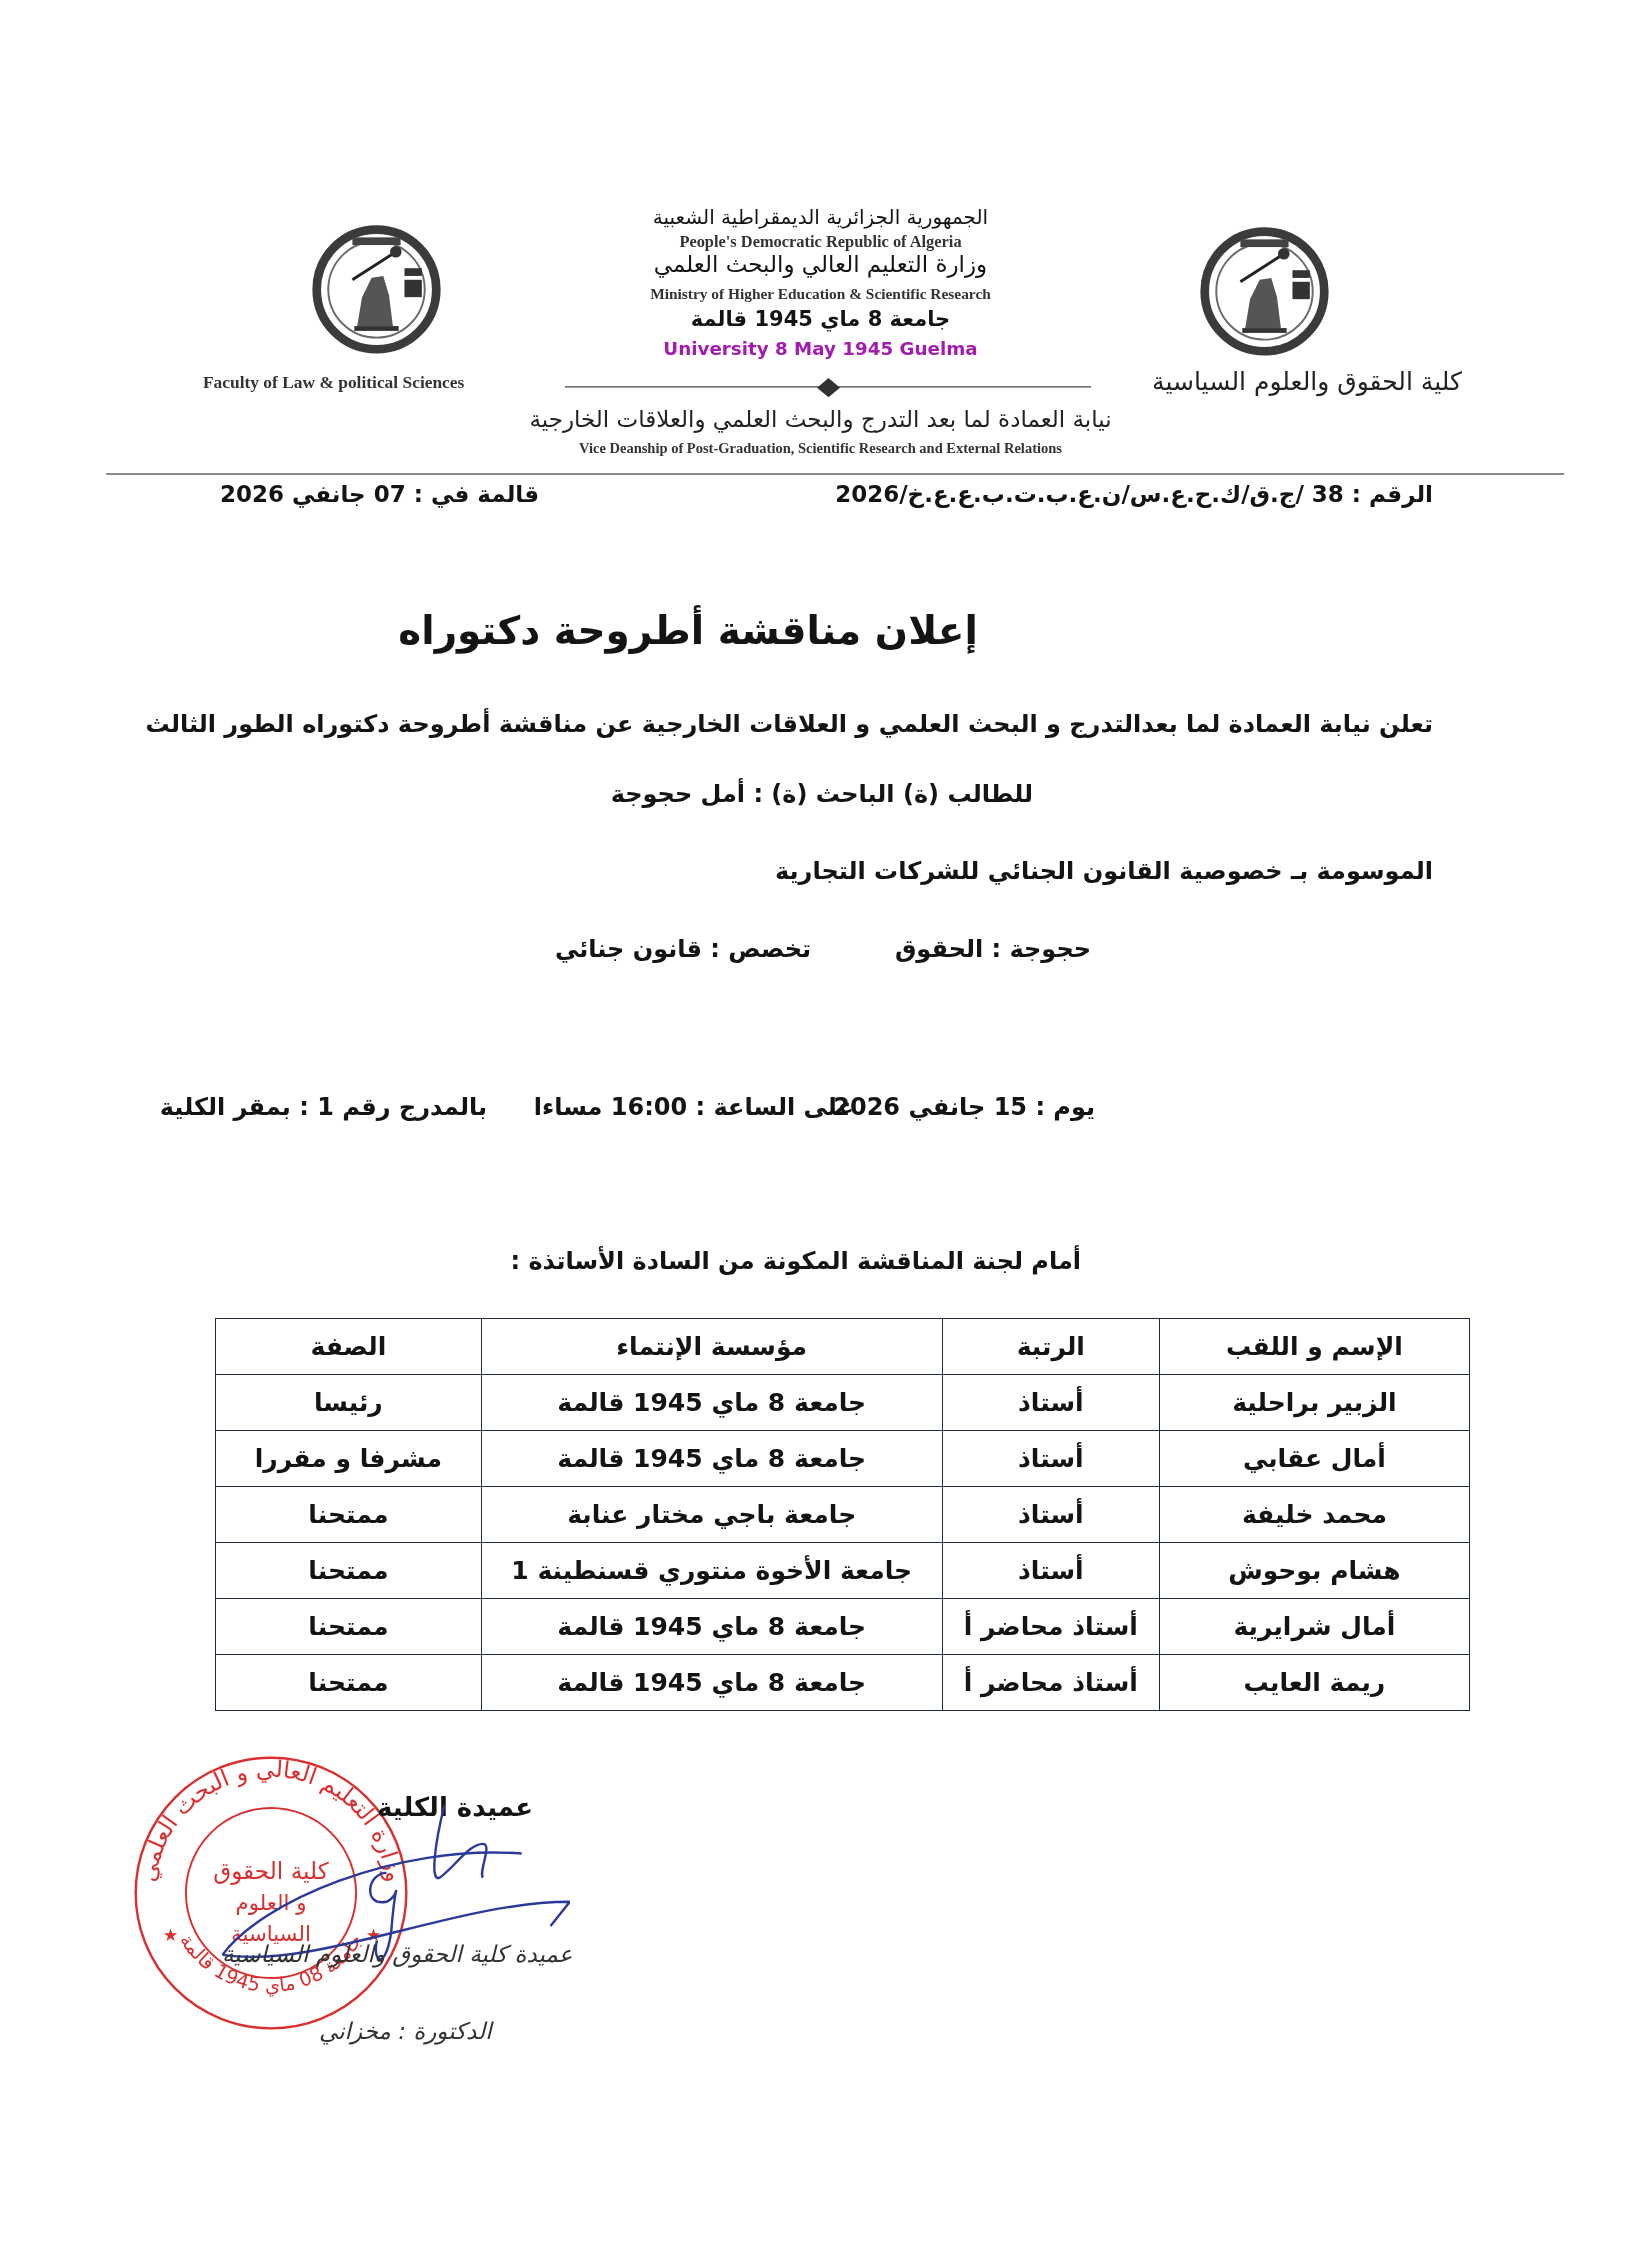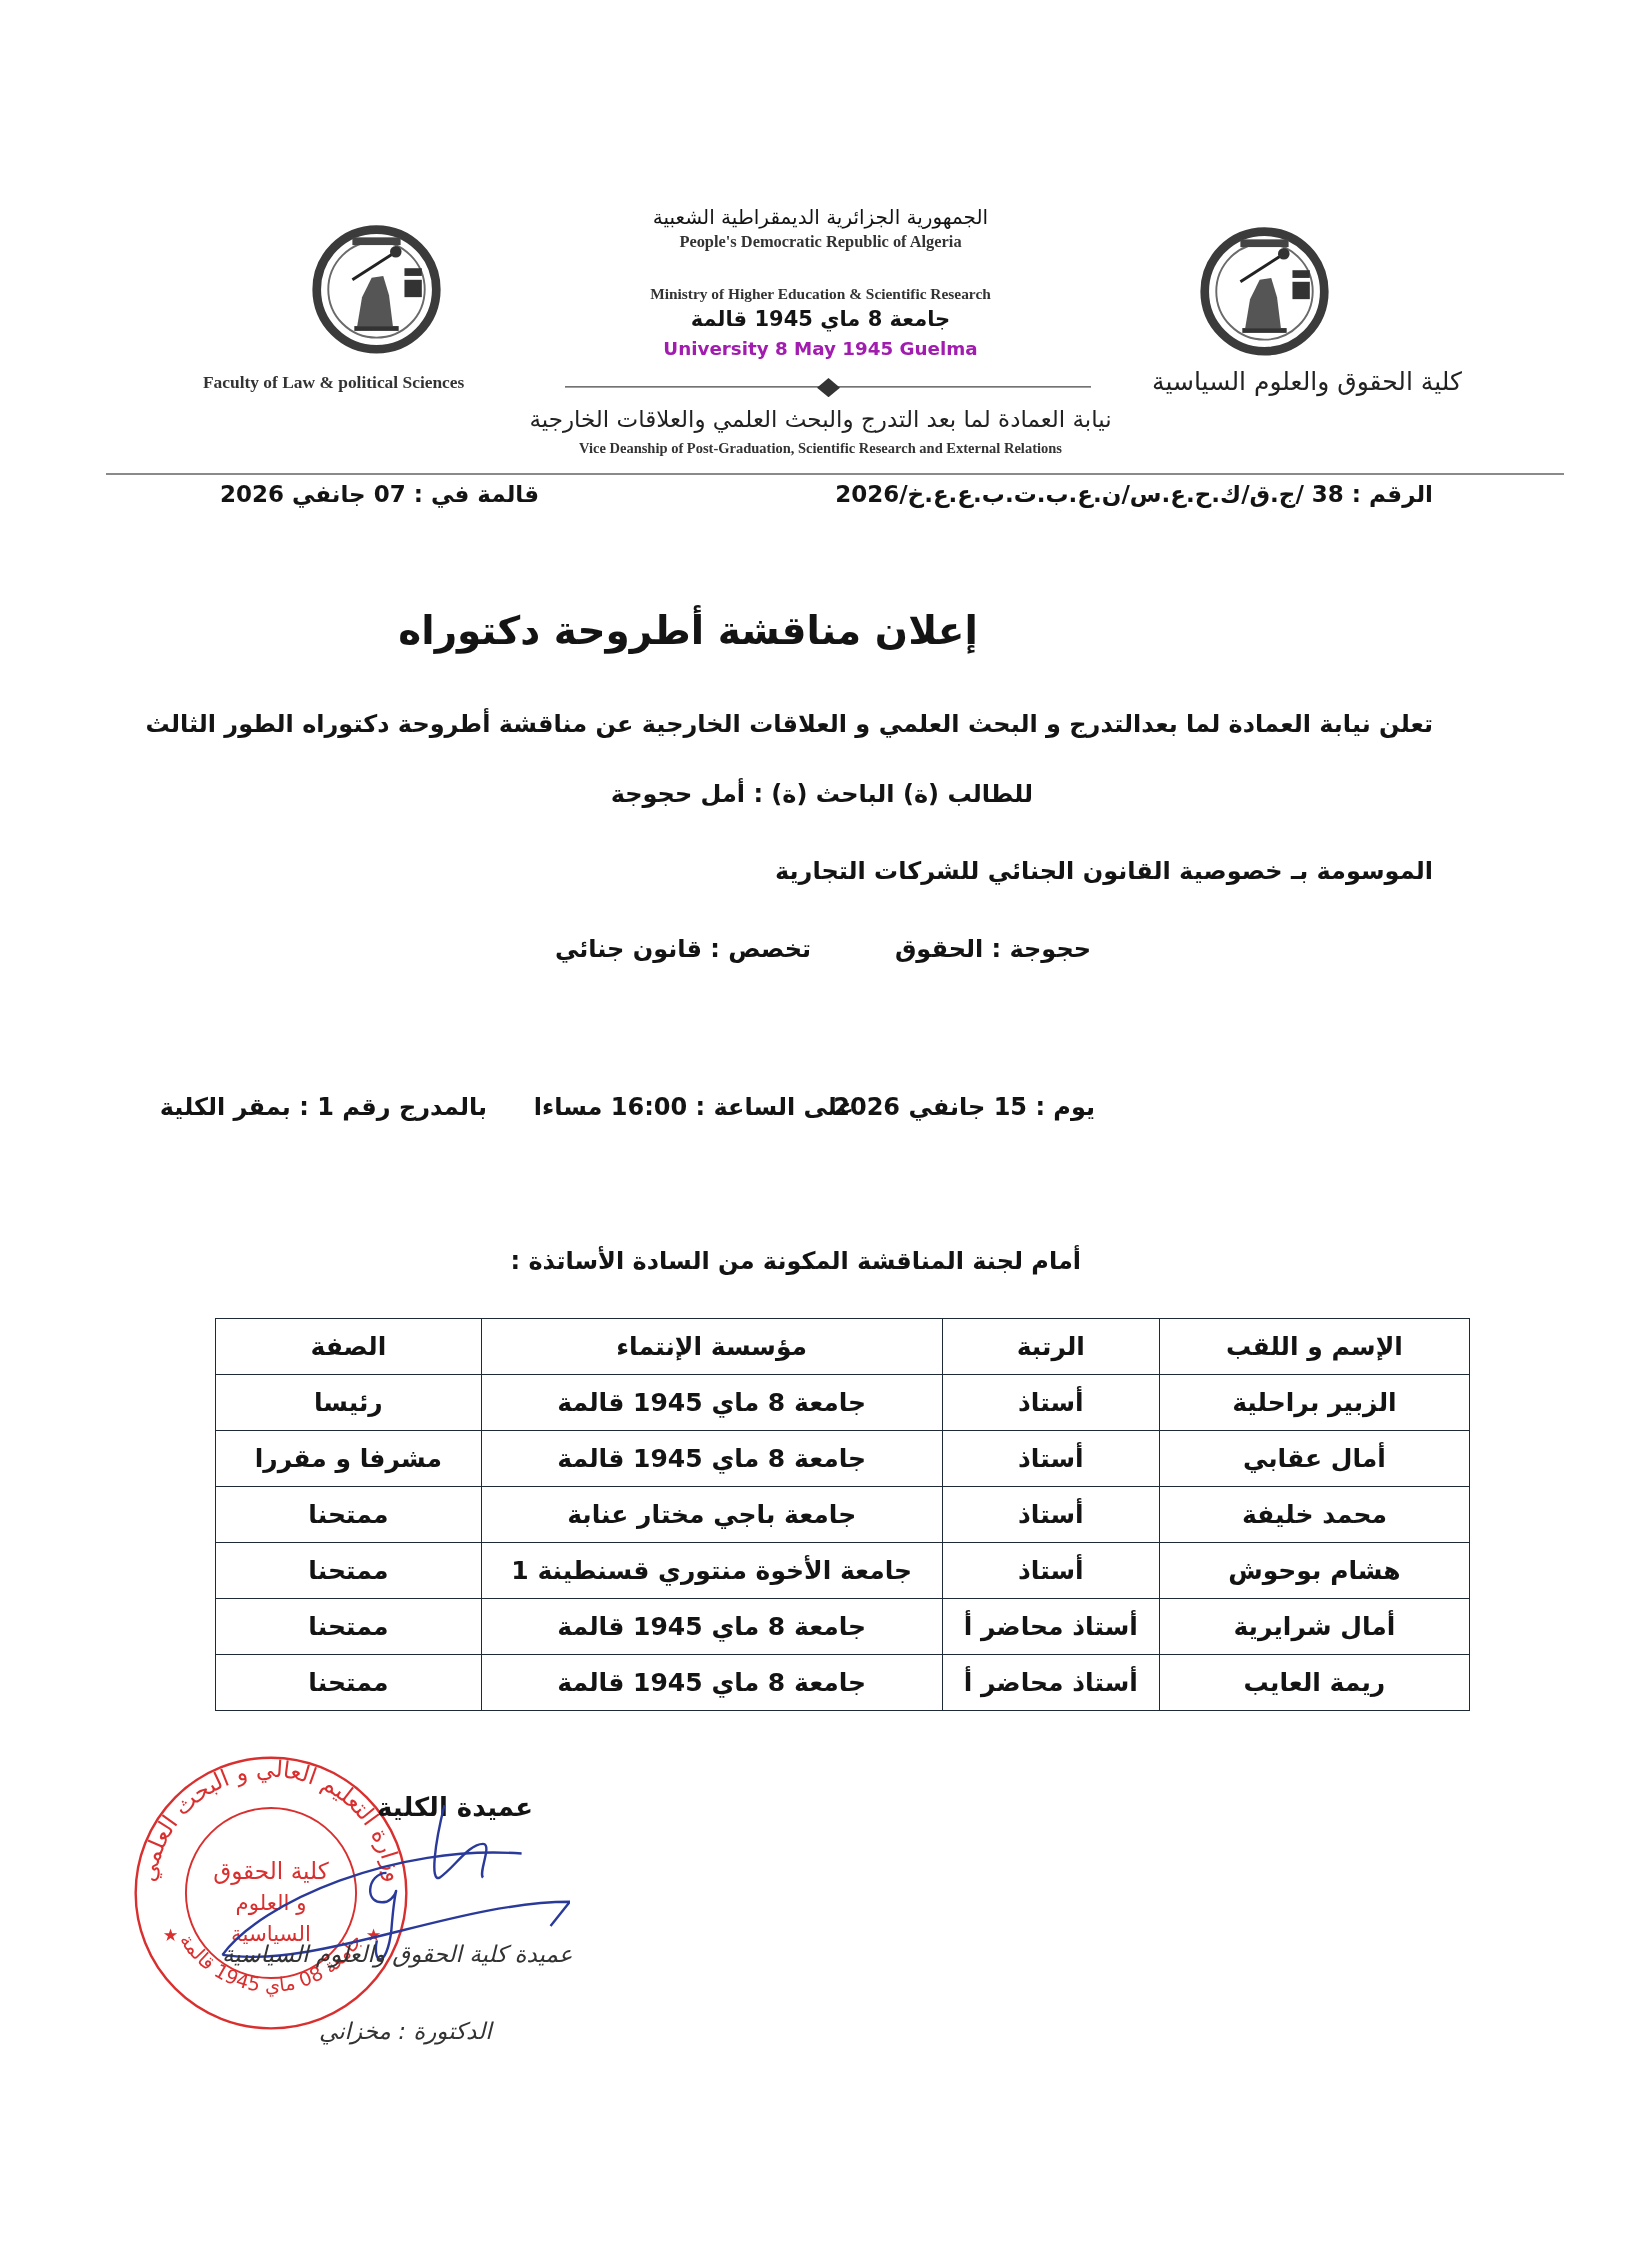--- a/index.html
+++ b/index.html
@@ -58,20 +58,21 @@
     <path d="M55 110 L60 80 L70 60 L82 58 L88 78 L92 110 Z" fill="#555"></path>
     <line x1="50" y1="62" x2="92" y2="35" stroke="#222" stroke-width="3"></line>
     <circle cx="95" cy="33" r="6" fill="#333"></circle>
     <rect x="104" y="50" width="18" height="8" fill="#333"></rect>
       <rect x="104" y="62" width="18" height="18" fill="#333"></rect>
     <rect x="52" y="110" width="46" height="5" fill="#333"></rect>
   </svg>
 
   <div class="hdr-line ar" style="top:205px; font-size:20px;">الجمهورية الجزائرية الديمقراطية الشعبية</div>
   <div class="hdr-line" style="top:232px; font-size:16.4px; font-family:'Liberation Serif', serif; font-weight:bold; color:#333;">People's Democratic Republic of Algeria</div>
+  <div class="hdr-line ar" style="top:251px; font-size:23px;">وزارة التعليم العالي والبحث العلمي</div>
   <div class="hdr-line" style="top:285px; font-size:15.4px; font-family:'Liberation Serif', serif; font-weight:bold; color:#333;">Ministry of Higher Education &amp; Scientific Research</div>
   <div class="hdr-line ar" style="top:307px; font-size:21px; font-weight:bold; letter-spacing:1px;">جامعة 8 ماي 1945 قالمة</div>
   <div class="hdr-line" style="top:338px; font-size:18.3px; font-weight:bold; color:#a21caf;">University 8 May 1945 Guelma</div>
 
   <div class="abs faculty-en">Faculty of Law &amp; political Sciences</div>
   <svg class="ornament" viewBox="0 0 545 6" preserveAspectRatio="none">
     <line x1="0" y1="3" x2="545" y2="3" stroke="#444" stroke-width="1.5"></line>
   </svg>
   <svg class="abs" style="left:817px; top:378px;" width="23" height="19.3" viewBox="0 0 24 20">
     <polygon points="12,0 24,10 12,20 0,10" fill="#333"></polygon>

